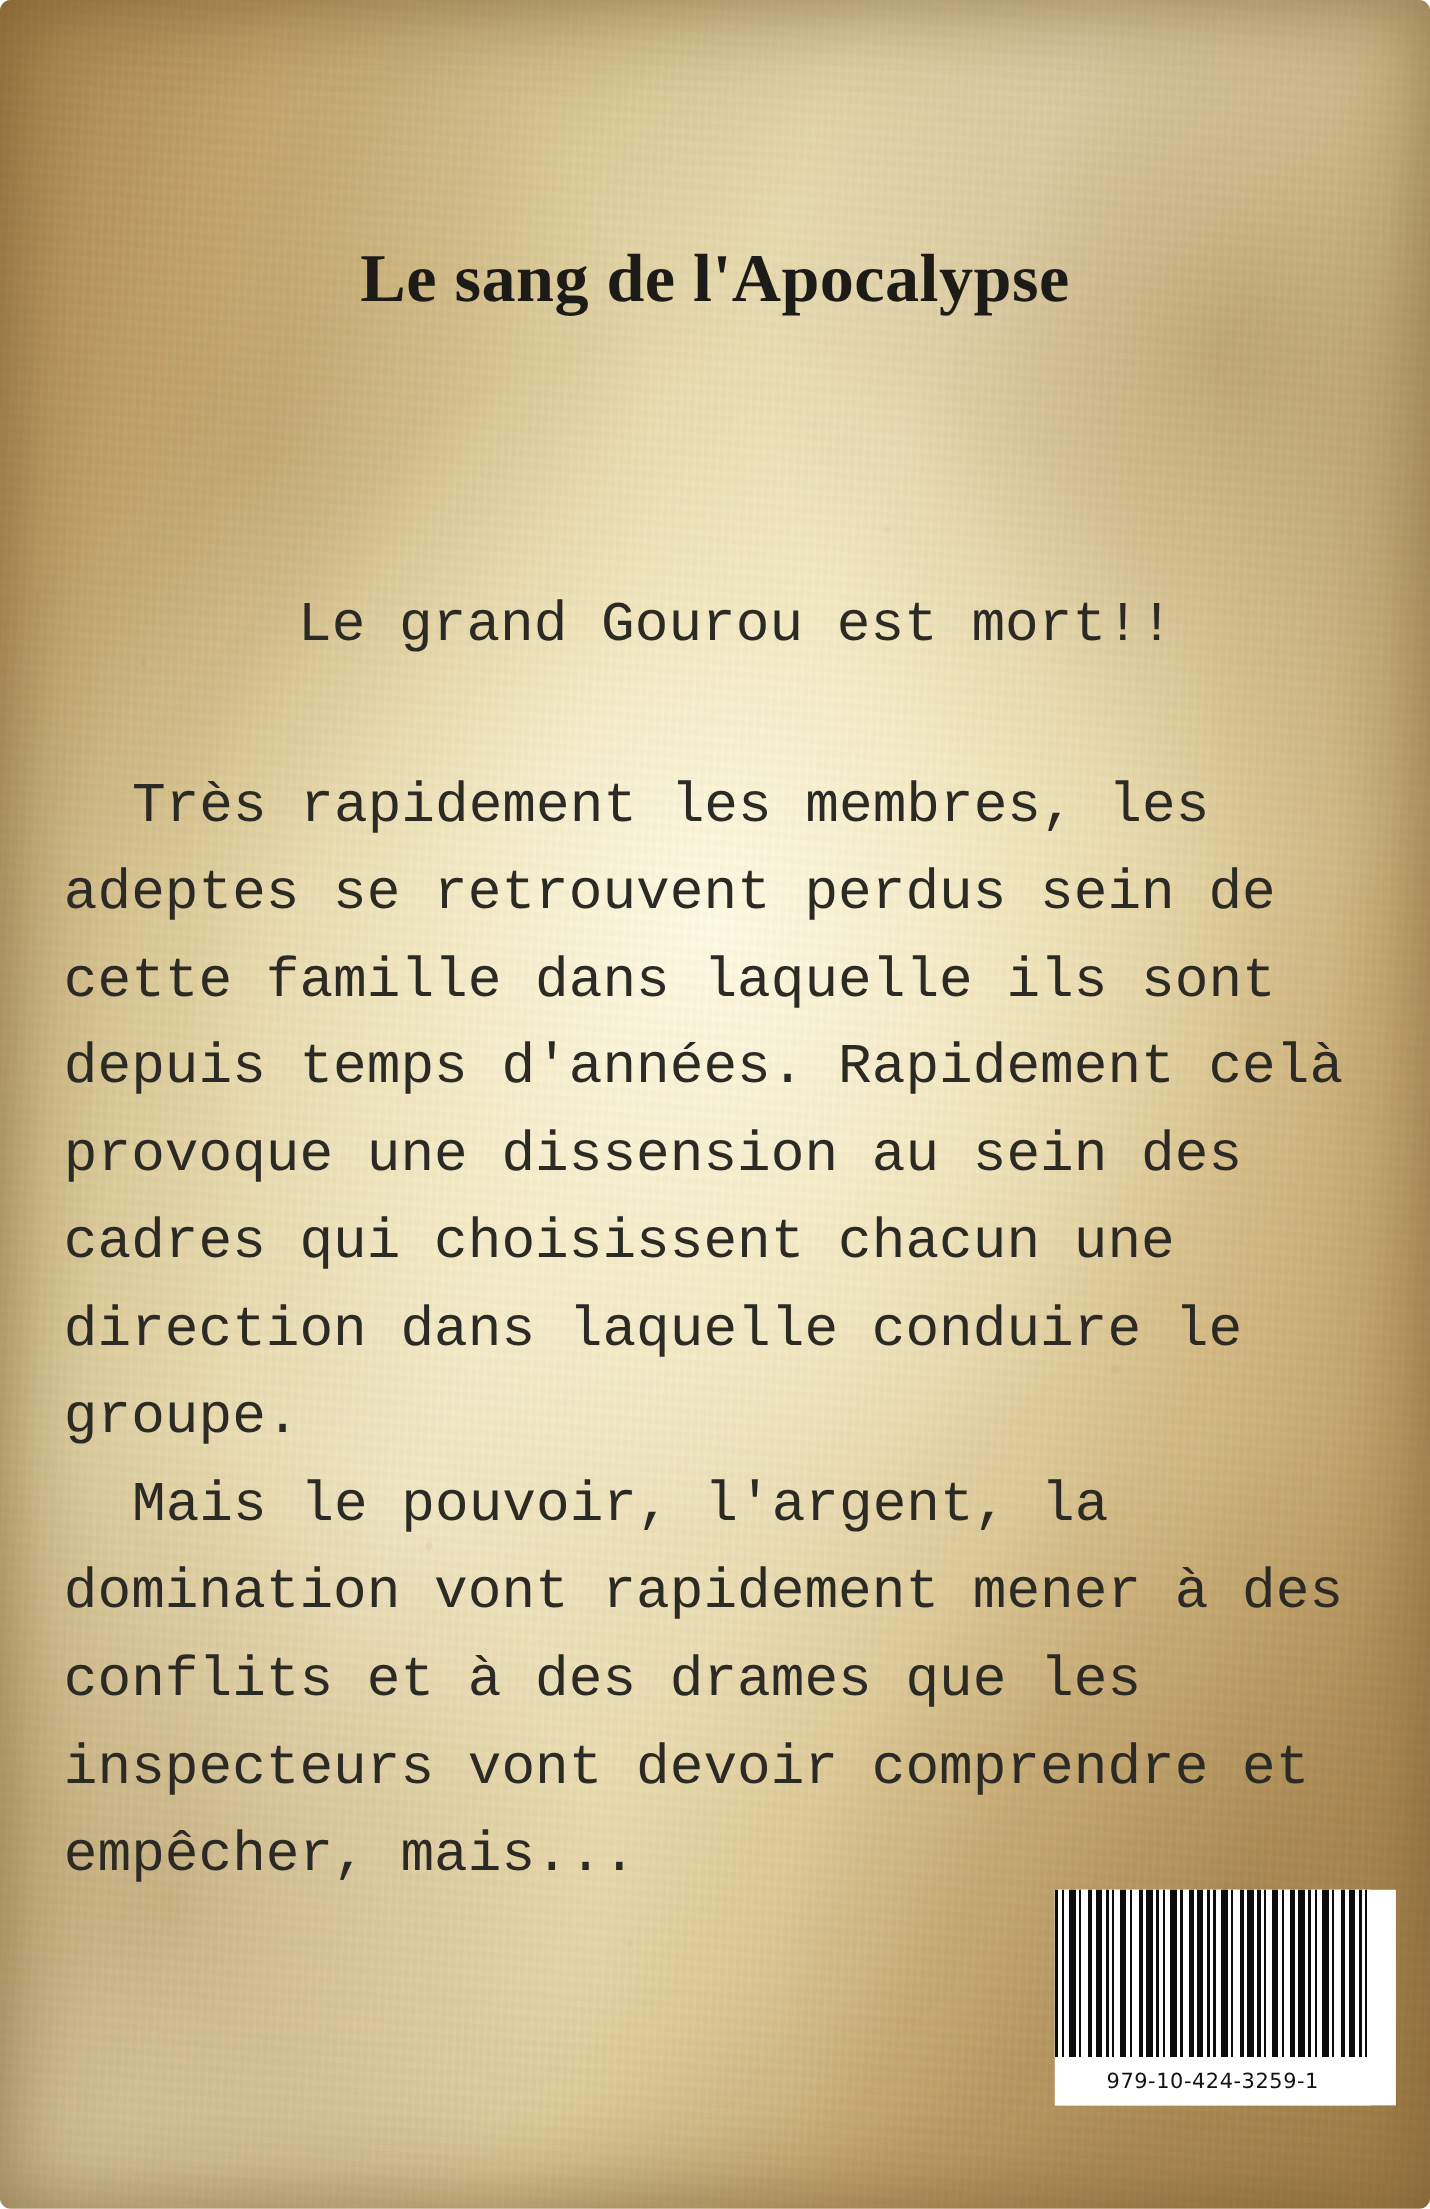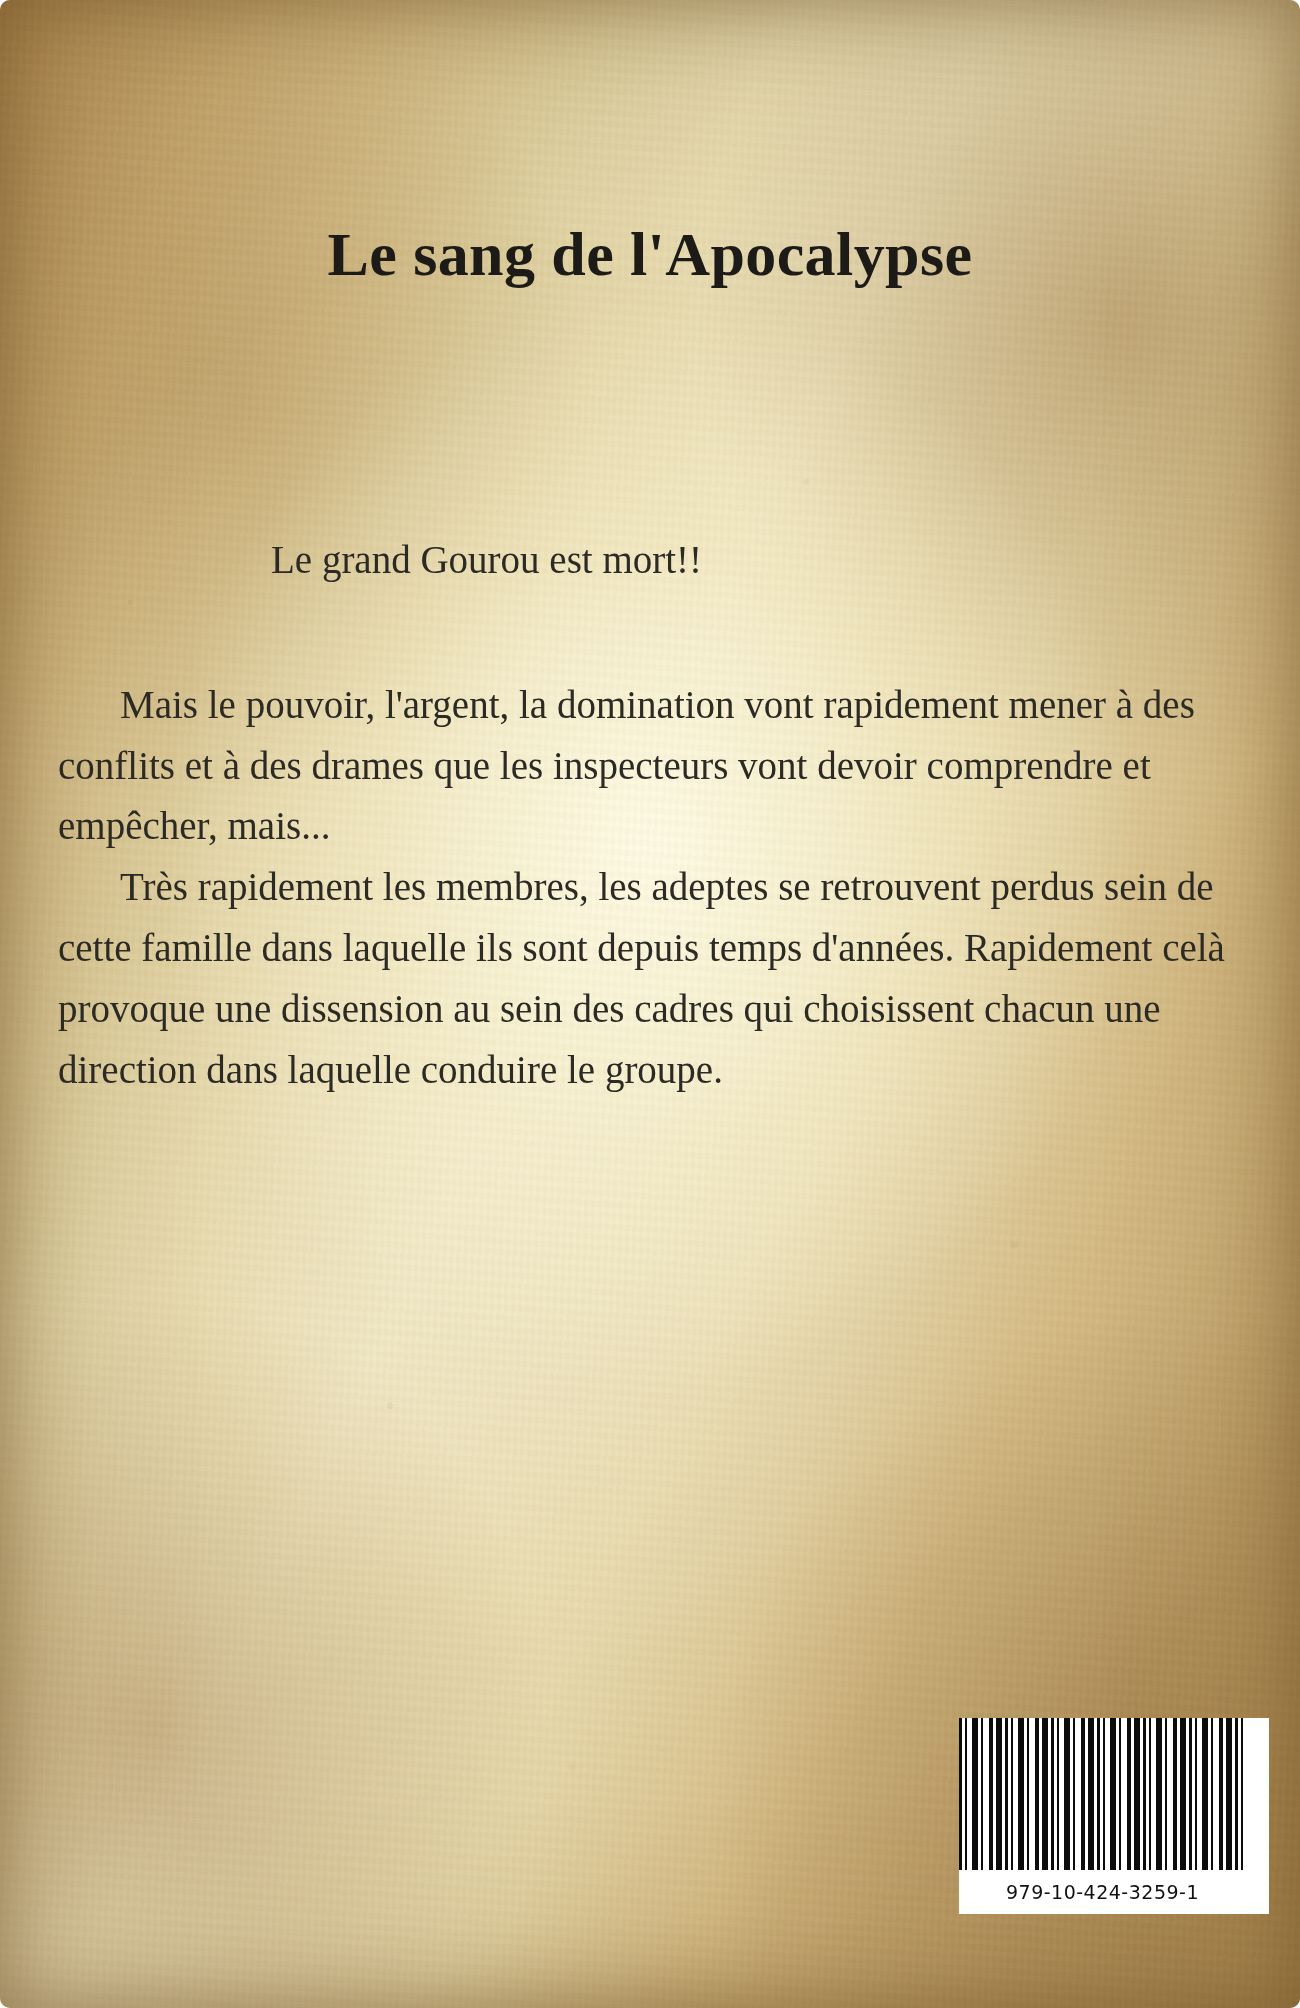--- a/index.html
+++ b/index.html
@@ -78,22 +78,22 @@
     color: #1d1b17;
     letter-spacing: 0.4px;
     white-space: nowrap;
   }
 
   .blurb {
     position: absolute;
     top: 530px;
     left: 58px;
     width: 1190px;
-    font-family: Liberation Serif, serif;
-    font-size: 39px;
+    font-family: Liberation Mono, monospace;
+    font-size: 51px;
     line-height: 1.56;
     color: #2c2a24;
   }
 
   .blurb p {
     margin: 0 0 0 0;
   }
 
   .blurb .lead {
     margin-left: 213px;
@@ -153,22 +153,22 @@
 
 <div class="book-back-cover">
 
   <div class="paper-grain"></div>
   <div class="edge-vignette"></div>
 
   <h1 class="cover-title">Le sang de l'Apocalypse</h1>
 
   <div class="blurb">
     <p class="lead">Le grand Gourou est mort!!</p>
+    <p class="para">Très rapidement les membres, les adeptes se retrouvent perdus sein de cette famille dans laquelle ils sont  depuis temps d'années. Rapidement celà provoque une dissension au sein des cadres qui choisissent chacun une direction dans laquelle conduire le groupe.</p>
     <p class="para">Mais le pouvoir, l'argent, la domination vont rapidement mener à des conflits et à des drames que les inspecteurs vont devoir comprendre et empêcher, mais...</p>
-    <p class="para">Très rapidement les membres, les adeptes se retrouvent perdus sein de cette famille dans laquelle ils sont  depuis temps d'années. Rapidement celà provoque une dissension au sein des cadres qui choisissent chacun une direction dans laquelle conduire le groupe.</p>
   </div>
 
   <div class="barcode-block">
     <div class="barcode-bars"></div>
     <div class="barcode-number">979-10-424-3259-1</div>
   </div>
 
 </div>
 
 </body></html>

